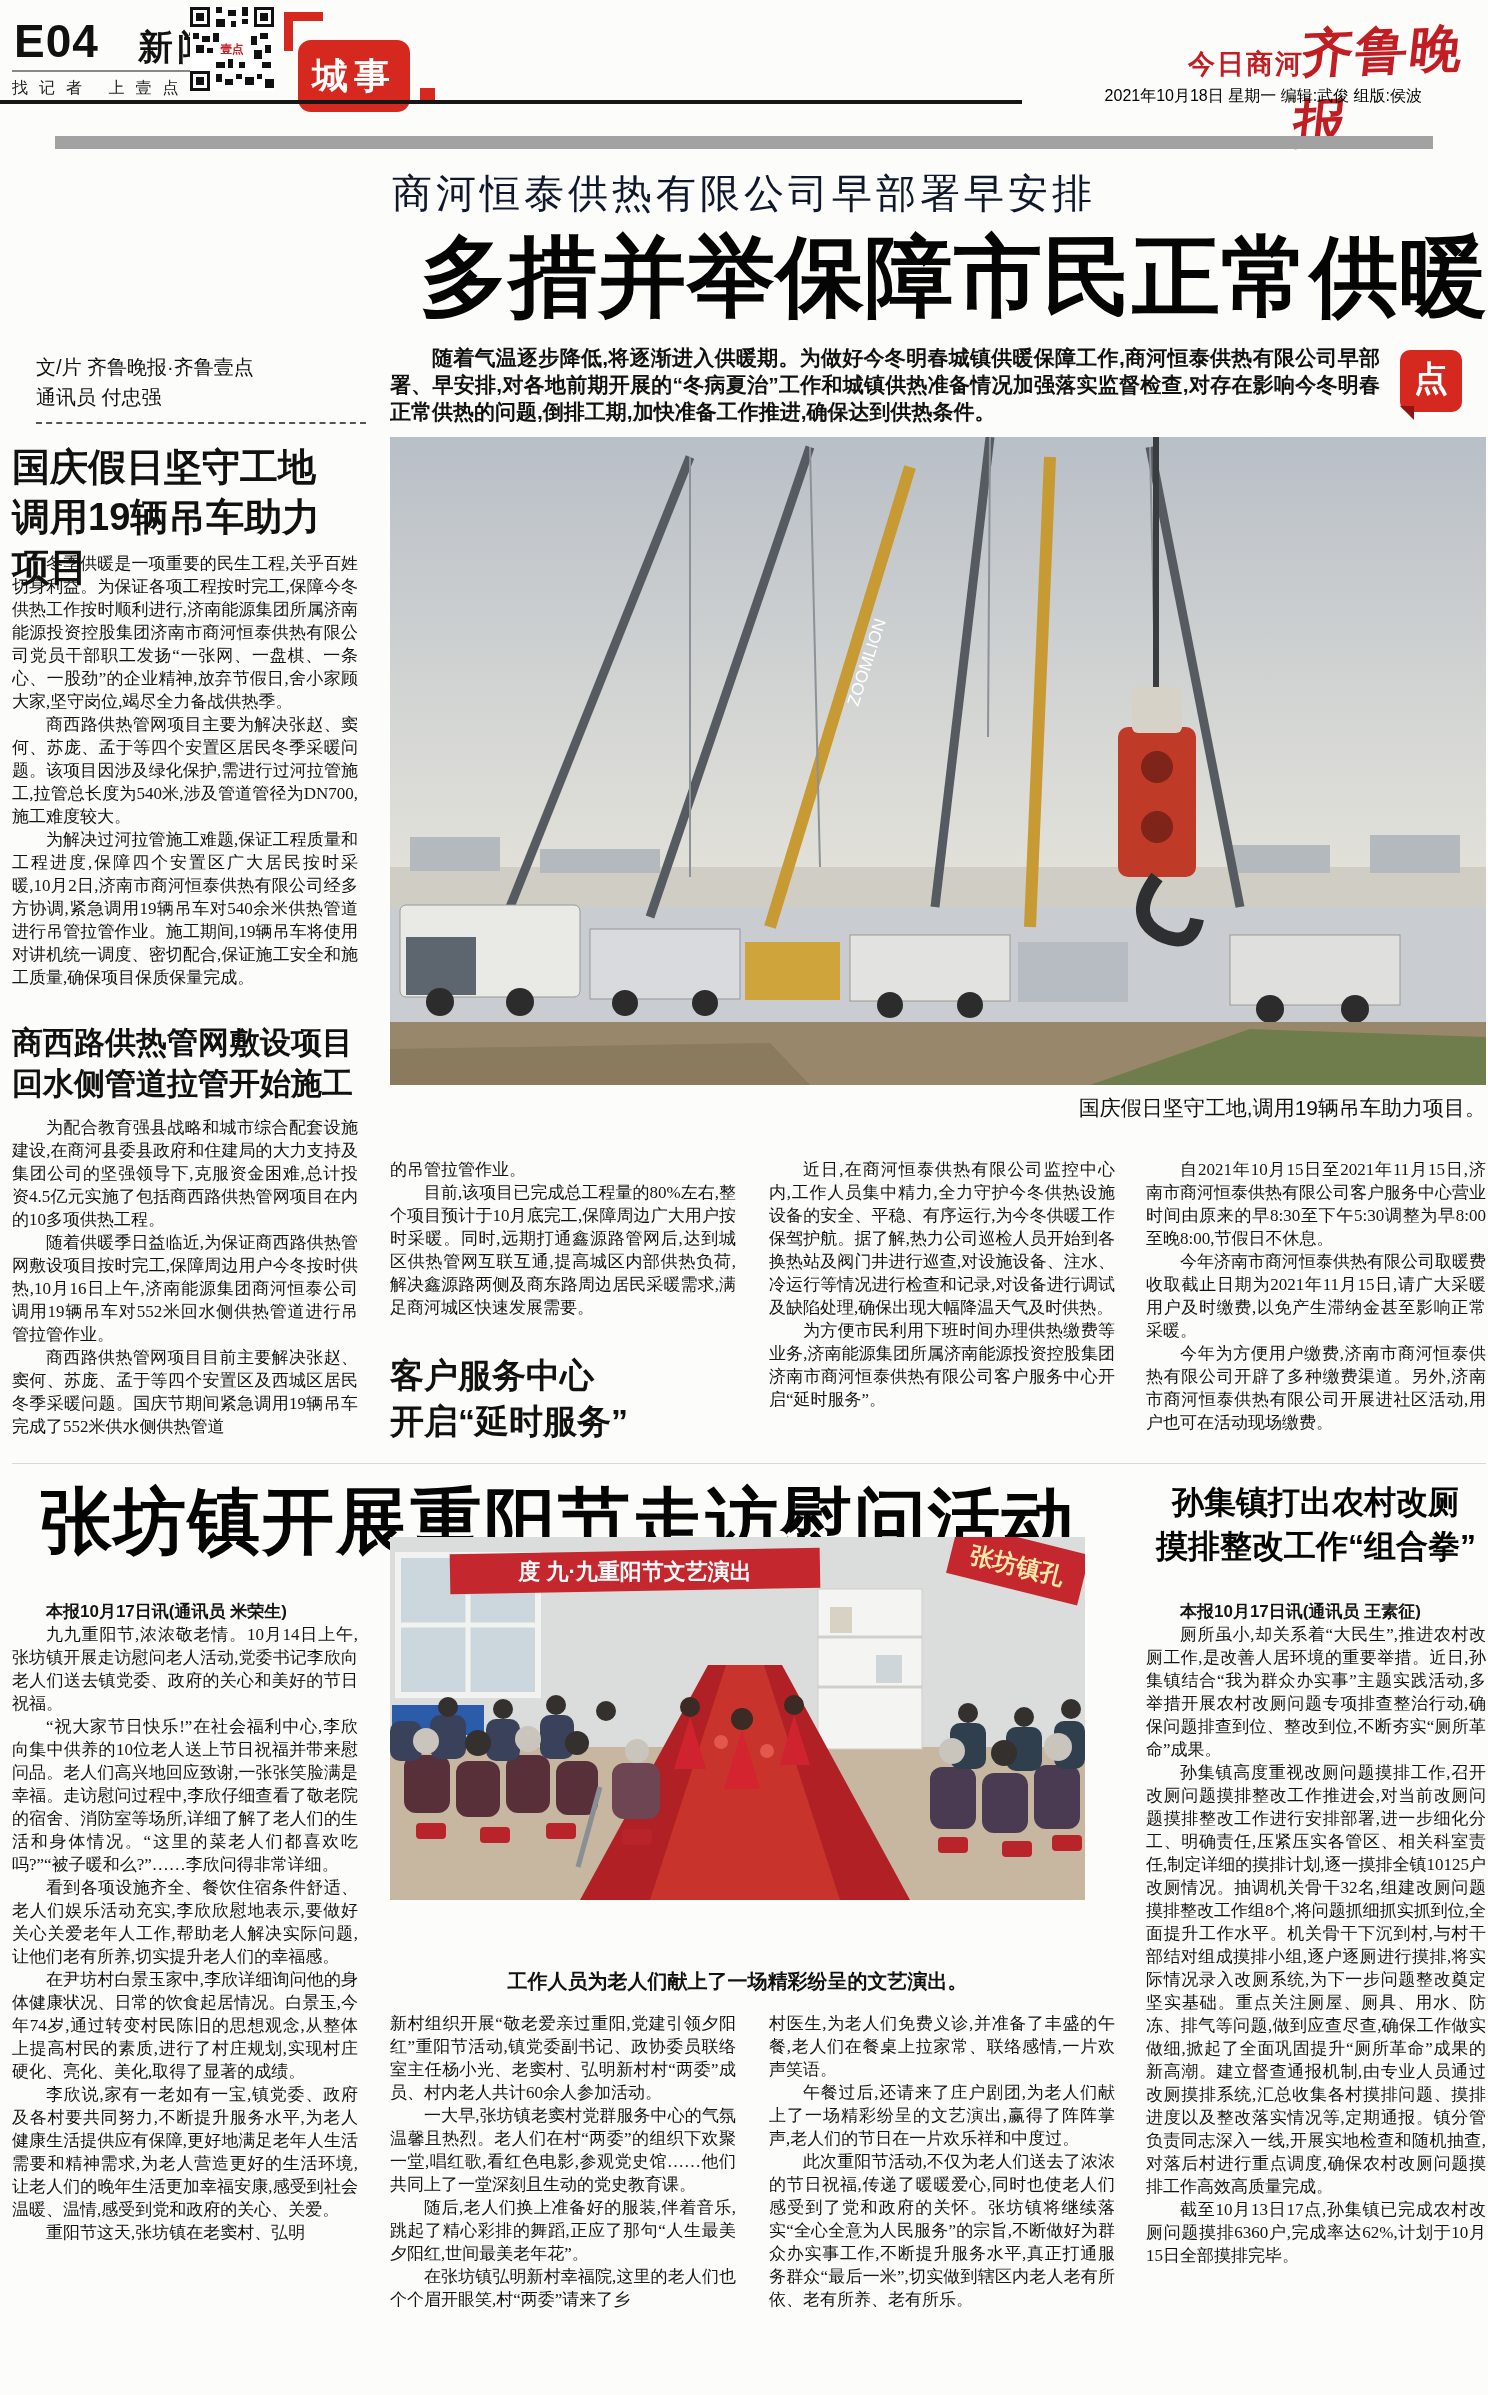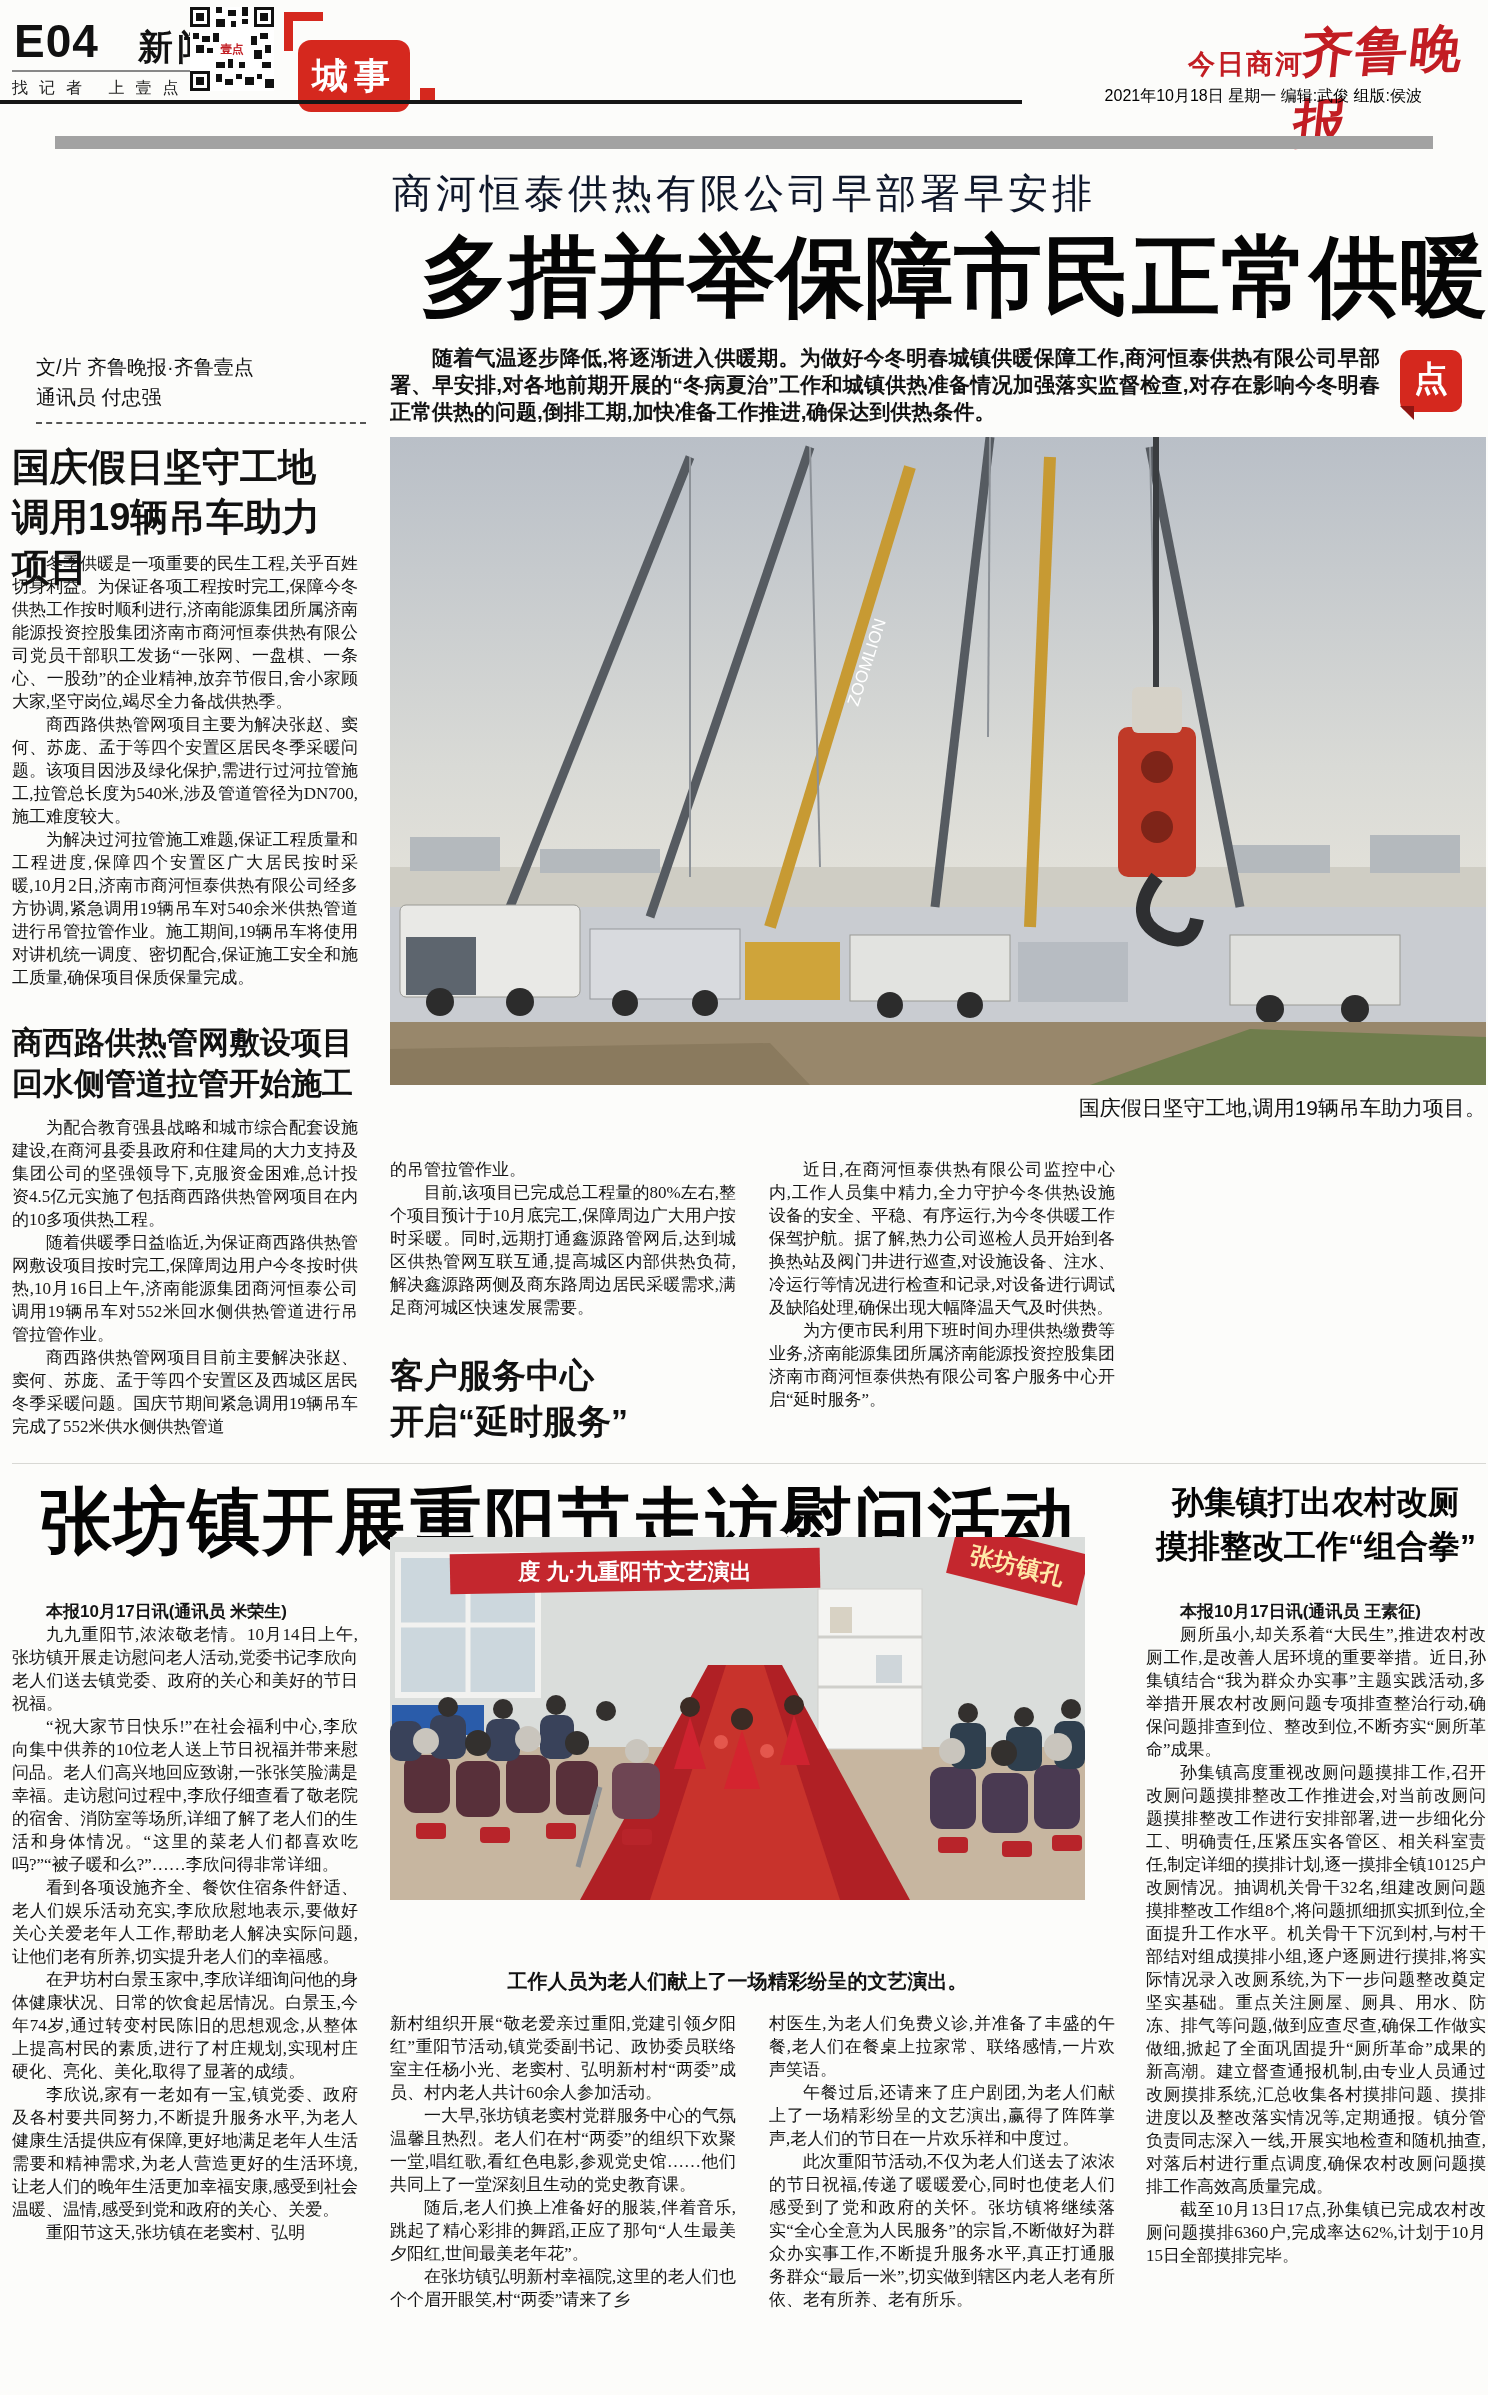--- a/index.html
+++ b/index.html
@@ -237,20 +237,25 @@
   </div>
   <div class="abs sub3">
     <div>客户服务中心</div>
       <div>开启“延时服务”</div>
   </div>
 
   <div class="col col3t">
     <p>近日,在商河恒泰供热有限公司监控中心内,工作人员集中精力,全力守护今冬供热设施设备的安全、平稳、有序运行,为今冬供暖工作保驾护航。据了解,热力公司巡检人员开始到各换热站及阀门井进行巡查,对设施设备、注水、冷运行等情况进行检查和记录,对设备进行调试及缺陷处理,确保出现大幅降温天气及时供热。</p>
     <p>为方便市民利用下班时间办理供热缴费等业务,济南能源集团所属济南能源投资控股集团济南市商河恒泰供热有限公司客户服务中心开启“延时服务”。</p>
   </div>
+  <div class="col col4t">
+    <p>自2021年10月15日至2021年11月15日,济南市商河恒泰供热有限公司客户服务中心营业时间由原来的早8:30至下午5:30调整为早8:00至晚8:00,节假日不休息。</p>
+    <p>今年济南市商河恒泰供热有限公司取暖费收取截止日期为2021年11月15日,请广大采暖用户及时缴费,以免产生滞纳金甚至影响正常采暖。</p>
+    <p>今年为方便用户缴费,济南市商河恒泰供热有限公司开辟了多种缴费渠道。另外,济南市商河恒泰供热有限公司开展进社区活动,用户也可在活动现场缴费。</p>
+  </div>
 
   <div class="abs section-rule"></div>
 
   <div class="abs headline2">张坊镇开展重阳节走访慰问活动</div>
   <div class="abs headline3">
     <div>孙集镇打出农村改厕</div>
       <div>摸排整改工作“组合拳”</div>
   </div>
 
   <div class="col colA">

